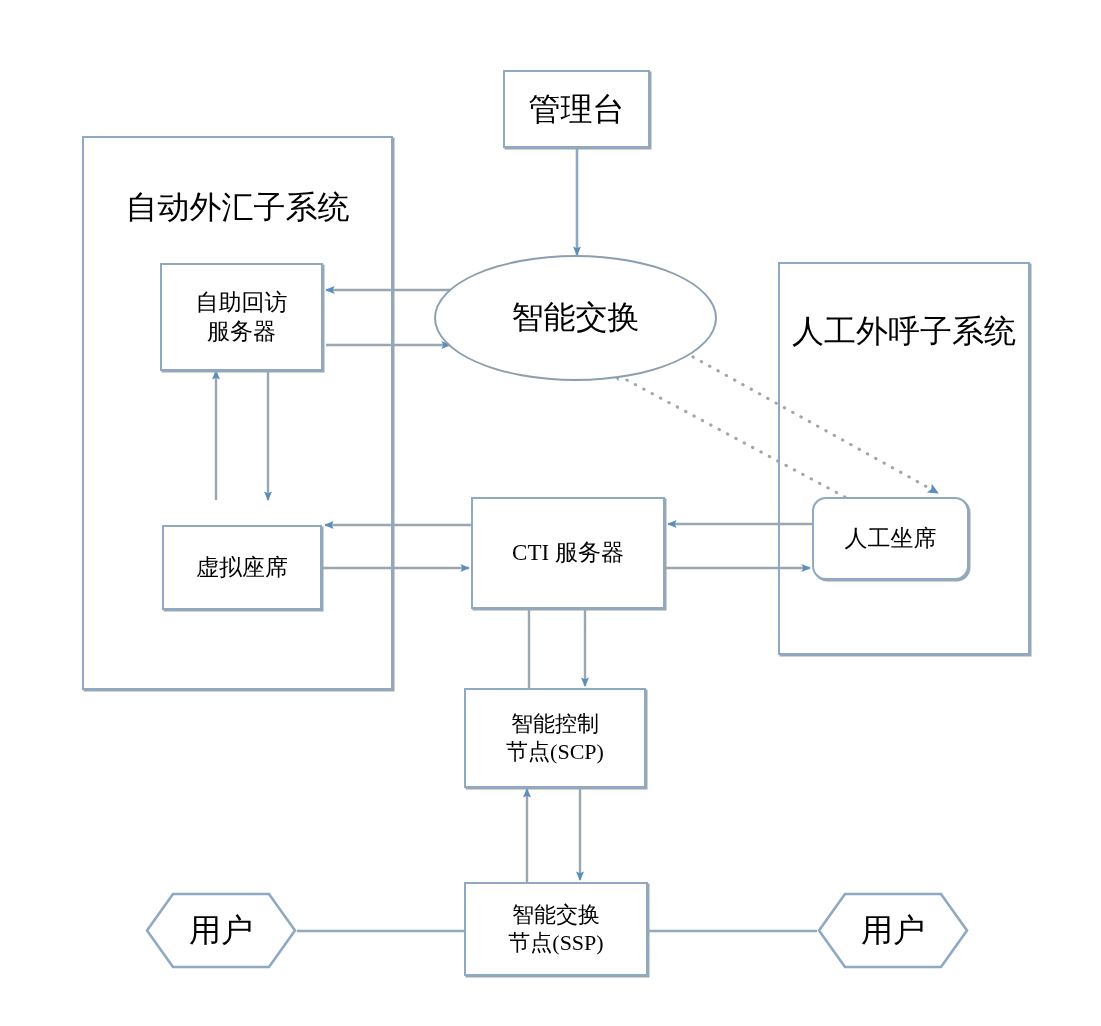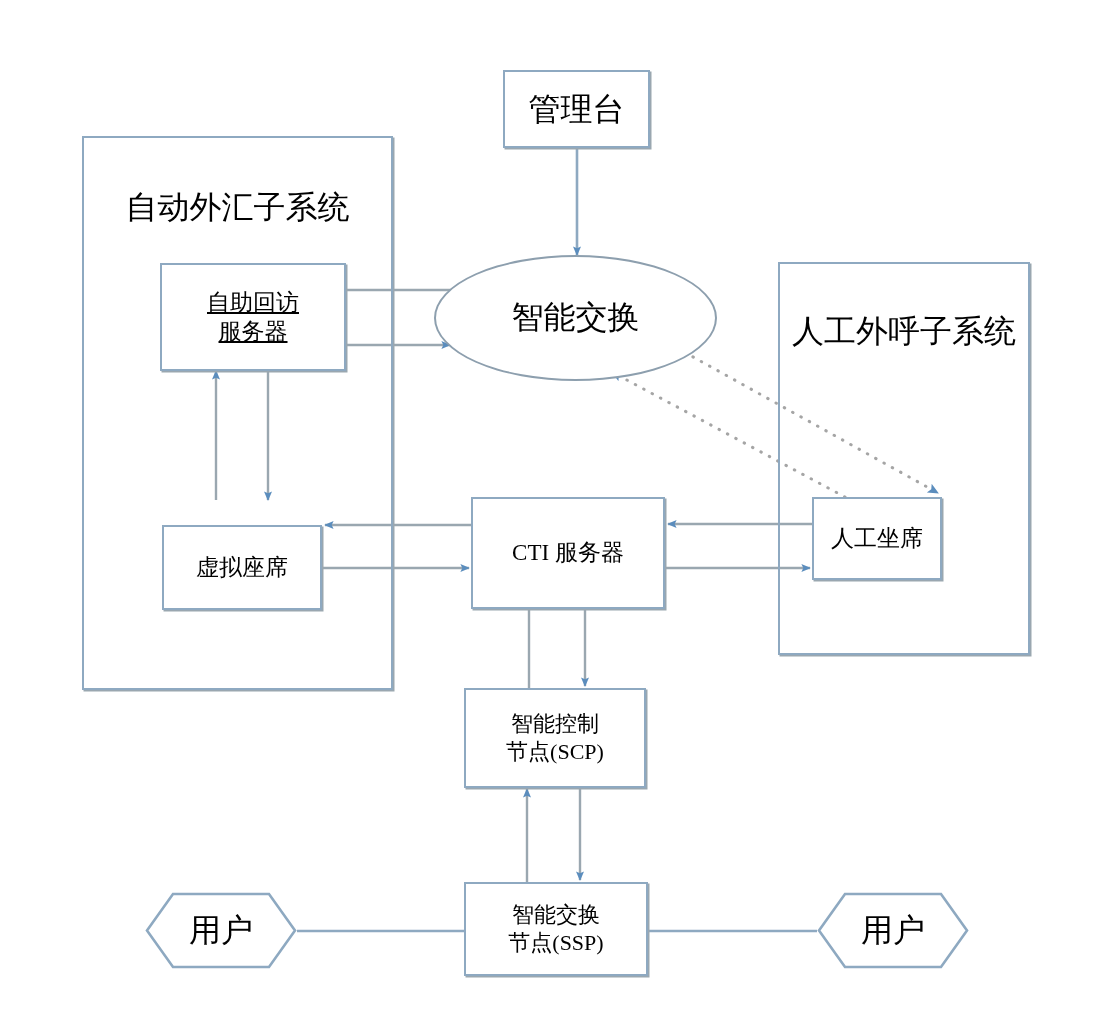--- a/index.html
+++ b/index.html
@@ -174,38 +174,38 @@
   <div class="container-node" style="left:82px; top:136px; width:311px; height:554px;"></div>
   <div class="container-label fs-24" style="left:82px; top:186px; width:311px;">自动外汇子系统</div>
 
   <div class="container-node" style="left:778px; top:262px; width:252px; height:393px;"></div>
   <div class="container-label fs-24" style="left:778px; top:310px; width:252px;">人工外呼子系统</div>
 
   <div class="node rect-node fs-24" style="left:503px; top:70px; width:147px; height:78px;">
     <span class="node-text">管理台</span>
   </div>
 
-  <div class="node rect-node fs-23" style="left:160px; top:263px; width:186px; height:108px;text-decoration:underline;">
+  <div class="node rect-node fs-23" style="left:160px; top:263px; width:163px; height:108px;">
     <span class="node-text">自助回访
 服务器</span>
   </div>
 
   <div class="ellipse-node fs-24" style="left:434px; top:255px; width:283px; height:126px;">
     <span class="node-text">智能交换</span>
   </div>
 
   <div class="node rect-node fs-23" style="left:162px; top:500px; width:160px; height:85px;margin-top:25px;">
     <span class="node-text">虚拟座席</span>
   </div>
 
   <div class="node rect-node fs-23" style="left:471px; top:497px; width:194px; height:112px;">
     <span class="node-text">CTI 服务器</span>
   </div>
 
-  <div class="node rect-node fs-23" style="left:812px; top:497px; width:130px; height:83px;">
+  <div class="node rect-node fs-23" style="left:812px; top:497px; width:157px; height:83px;border-radius:14px;">
     <span class="node-text">人工坐席</span>
   </div>
 
   <div class="node rect-node fs-22" style="left:464px; top:688px; width:182px; height:100px;">
     <span class="node-text">智能控制
 节点(SCP)</span>
   </div>
 
   <div class="node rect-node fs-22" style="left:464px; top:882px; width:184px; height:94px;">
     <span class="node-text">智能交换

